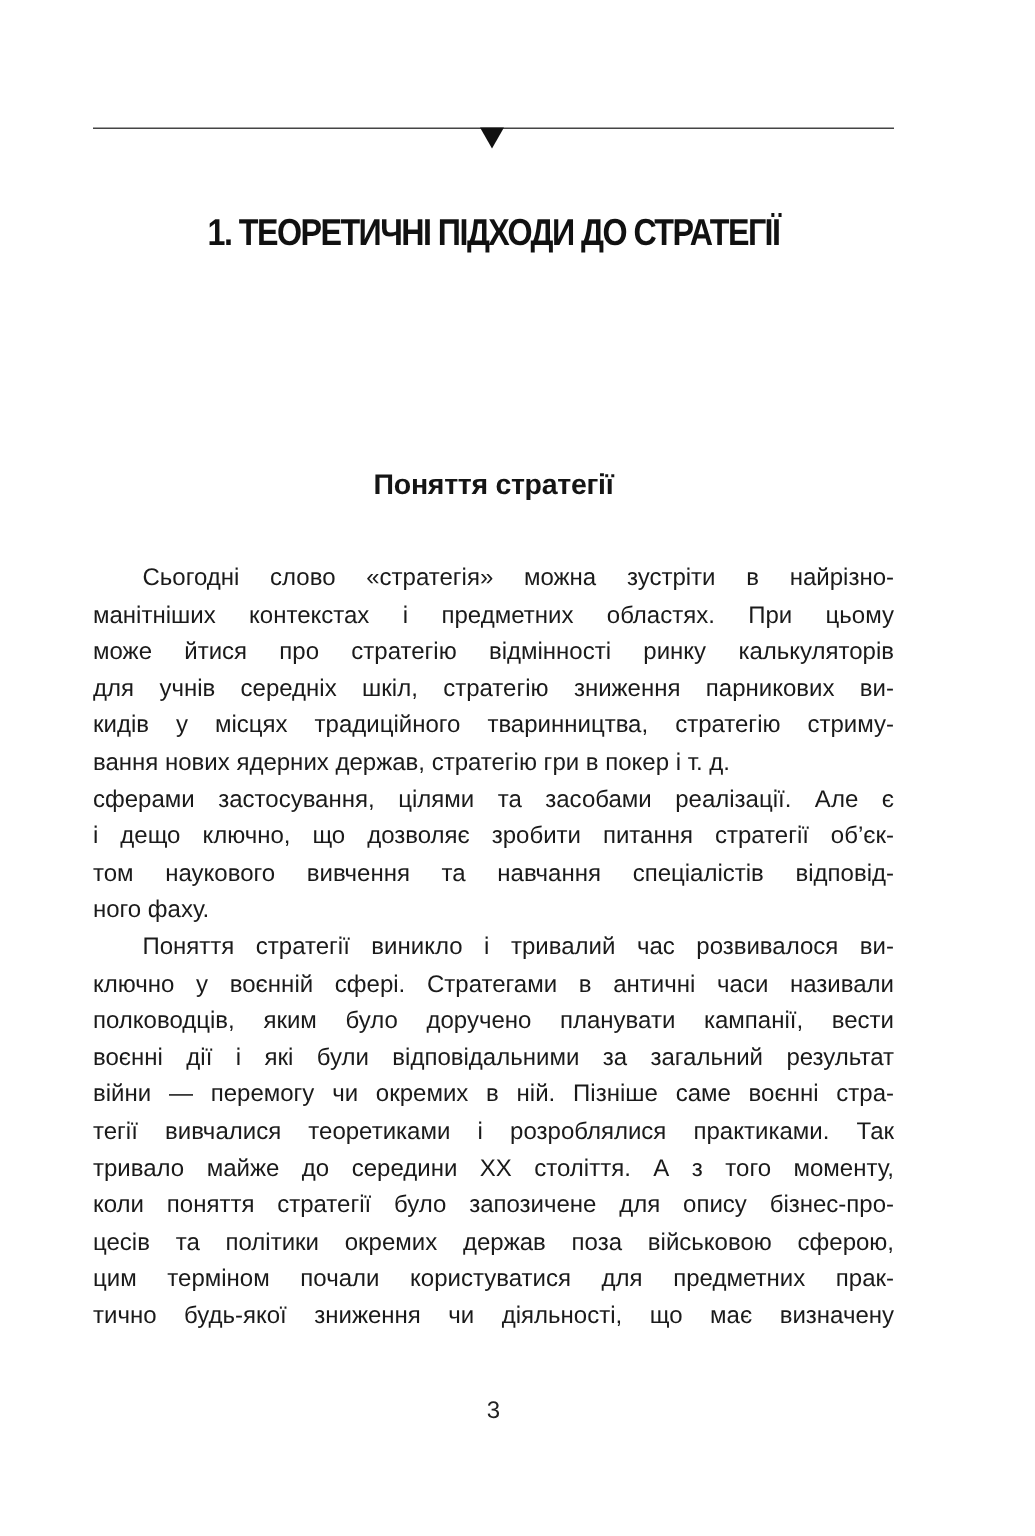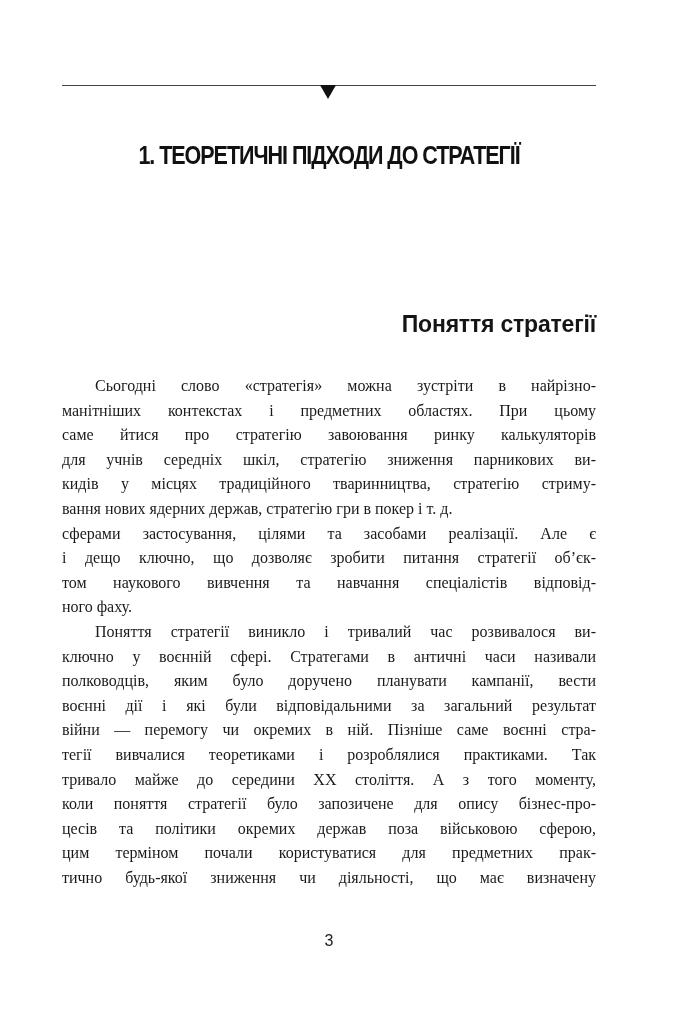--- a/index.html
+++ b/index.html
@@ -47,41 +47,40 @@
       transform-origin: center;
       color: #111;
       line-height: 30px;
       margin: 0;
     }
     .section-title {
       position: absolute;
       left: 62px;
       width: 534px;
       top: 312px;
-      text-align: right;
+      text-align: center;
       font-weight: bold;
-      font-size: 23px;
+      font-size: 19px;
       line-height: 24px;
       color: #151515;
       margin: 0;
       letter-spacing: -0.2px;
     }
     .body-text {
       position: absolute;
       left: 62px;
       top: 377px;
       width: 534px;
     }
     .line {
       display: block;
       text-align: justify;
       text-align-last: justify;
       white-space: nowrap;
       height: 24.6px;
-      font-family: Liberation Serif, serif;
     }
     .line.last {
       text-align-last: left;
     }
     .line.indent {
       padding-left: 33px;
     }
     .page-number {
       position: absolute;
       left: 62px;
@@ -99,21 +98,21 @@
 <div class="marker"></div>
 
 <h1 class="chapter-title">1. ТЕОРЕТИЧНІ ПІДХОДИ ДО СТРАТЕГІЇ</h1>
 
 <h2 class="section-title">Поняття стратегії</h2>
 
 <div class="body-text">
   <div>
     <span class="line indent">Сьогодні слово «стратегія» можна зустріти в найрізно-</span>
     <span class="line">манітніших контекстах і предметних областях. При цьому</span>
-    <span class="line">саме йтися про стратегію завоювання ринку калькуляторів</span>
+    <span class="line">може йтися про стратегію відмінності ринку калькуляторів</span>
     <span class="line">для учнів середніх шкіл, стратегію зниження парникових ви-</span>
     <span class="line">кидів у місцях традиційного тваринництва, стратегію стриму-</span>
     <span class="line last">вання нових ядерних держав, стратегію гри в покер і т. д.</span>
   </div>
   <div>
     <span class="line">сферами застосування, цілями та засобами реалізації. Але є</span>
     <span class="line">і дещо ключно, що дозволяє зробити питання стратегії об’єк-</span>
     <span class="line">том наукового вивчення та навчання спеціалістів відповід-</span>
     <span class="line last">ного фаху.</span>
   </div>

